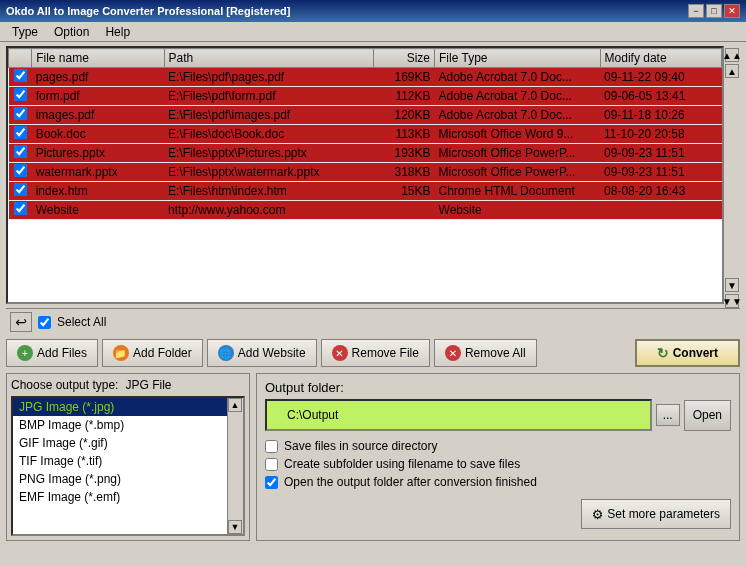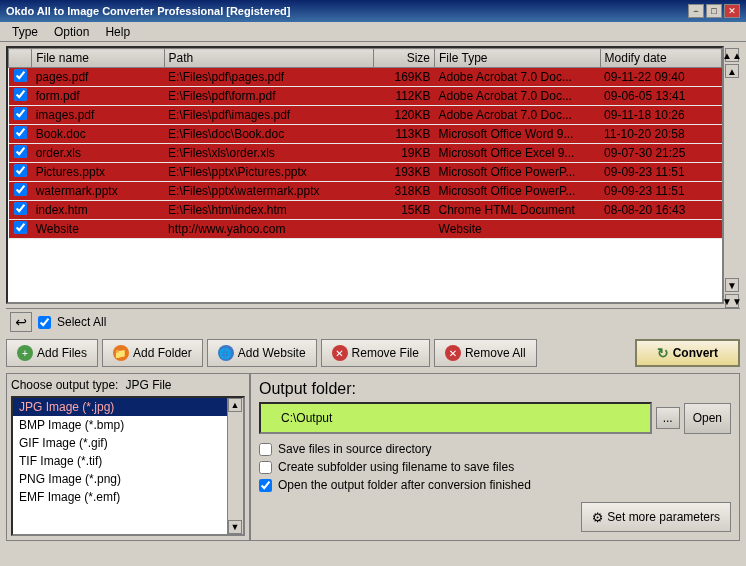--- a/index.html
+++ b/index.html
@@ -117,49 +117,49 @@
     .btn-convert {
       background: linear-gradient(to bottom, #f8f0e0, #e8d890);
       border: 2px solid #808060;
       font-weight: bold;
       font-size: 13px;
       padding: 0 20px;
     }
 
     
     .bottom-section {
-      display: flex; margin-top: 2px; justify-content: center;
+      display: flex; gap: 6px; margin-top: 2px; justify-content: center;
     }
     .output-type-panel {
       border: 1px solid #808080;
       background: #d4d0c8;
       padding: 4px;
       width: 244px;
       flex-shrink: 0;
     }
     .output-type-label { font-size: 11px; margin-bottom: 4px; }
     .output-list-container { border: 2px inset #808080; background: white; height: 140px; overflow: hidden; display: flex; }
     .output-list { flex: 1; overflow-y: auto; }
     .output-list-item { padding: 2px 6px; cursor: pointer; font-size: 12px; }
-    .output-list-item.selected { background: #0a246a; color: #fca5a5; }
+    .output-list-item.selected { background: #0a246a; color: #84cc16; }
     .list-scrollbar { width: 16px; background: #d4d0c8; border-left: 1px solid #808080; display: flex; flex-direction: column; }
     .list-scroll-up, .list-scroll-down {
       width: 14px; height: 14px; border: 1px solid #808080;
       display: flex; align-items: center; justify-content: center; cursor: pointer; font-size: 9px;
       background: #d4d0c8;
     }
     .list-scroll-track { flex: 1; background: #d4d0c8; }
 
     .output-folder-panel {
       flex: 1;
       border: 1px solid #808080;
       background: #d4d0c8;
       padding: 6px 8px;
     }
-    .output-folder-label { font-size: 16px; margin-bottom: 4px; }
+    .output-folder-label { font-size: 13px; margin-bottom: 4px; }
     .folder-path-row { display: flex; gap: 4px; align-items: center; margin-bottom: 8px; }
     .folder-path-input {
       flex: 1; height: 32px; border: 2px inset #808080;
       background: #bef264; padding: 0 20px; font-size: 12px;
     }
     .small-btn {
       height: 22px; padding: 0 6px;
       border: 1px solid #808080;
       background: linear-gradient(to bottom, #e8e5e0, #c8c5be);
       cursor: pointer; font-size: 12px;
@@ -262,30 +262,20 @@
       <td class="col-name">Book.doc</td>
       <td class="col-path" style="overflow:hidden;text-overflow:ellipsis;max-width:190px;">E:\Files\doc\Book.doc</td>
       <td class="col-size" style="text-align:right;">113KB</td>
       <td class="col-type" style="overflow:hidden;text-overflow:ellipsis;max-width:150px;">Microsoft Office Word 9...</td>
       <td class="col-date">11-10-20 20:58</td>
     </tr>
             <tr>
       <td class="checkbox-cell">
         <input type="checkbox" checked="" style="">
       </td>
-      <td class="col-name">order.xls</td>
-      <td class="col-path" style="overflow:hidden;text-overflow:ellipsis;max-width:190px;">E:\Files\xls\order.xls</td>
-      <td class="col-size" style="text-align:right;">19KB</td>
-      <td class="col-type" style="overflow:hidden;text-overflow:ellipsis;max-width:150px;">Microsoft Office Excel 9...</td>
-      <td class="col-date">09-07-30 21:25</td>
-    </tr>
-            <tr>
-      <td class="checkbox-cell">
-        <input type="checkbox" checked="" style="">
-      </td>
       <td class="col-name">Pictures.pptx</td>
       <td class="col-path" style="overflow:hidden;text-overflow:ellipsis;max-width:190px;">E:\Files\pptx\Pictures.pptx</td>
       <td class="col-size" style="text-align:right;">193KB</td>
       <td class="col-type" style="overflow:hidden;text-overflow:ellipsis;max-width:150px;">Microsoft Office PowerP...</td>
       <td class="col-date">09-09-23 11:51</td>
     </tr>
             <tr>
       <td class="checkbox-cell">
         <input type="checkbox" checked="" style="">
       </td>

